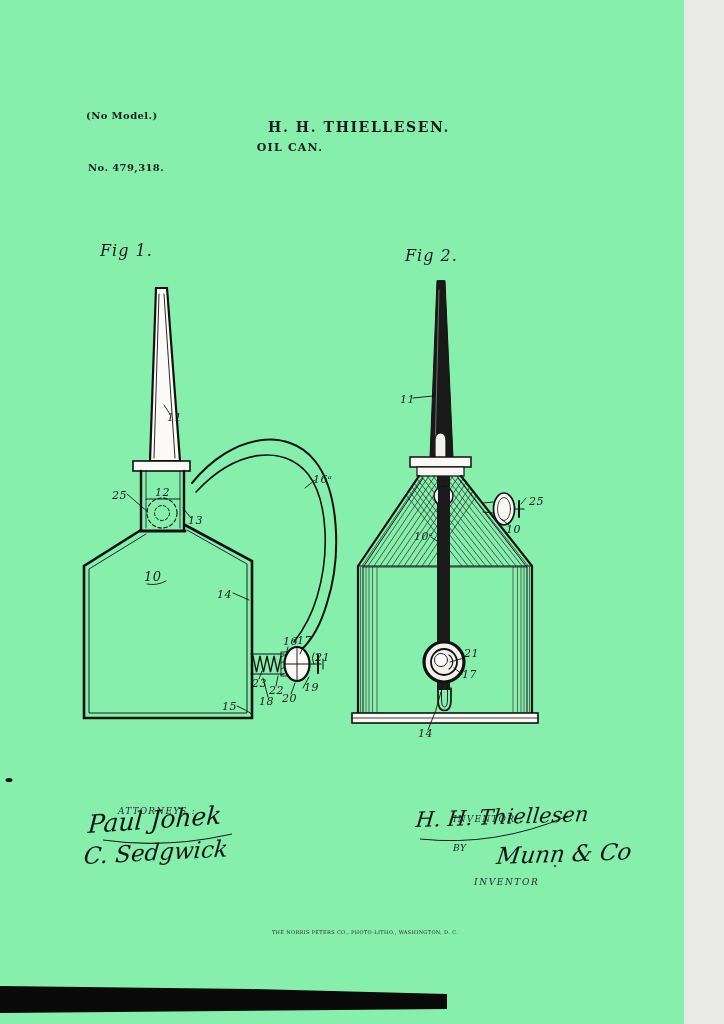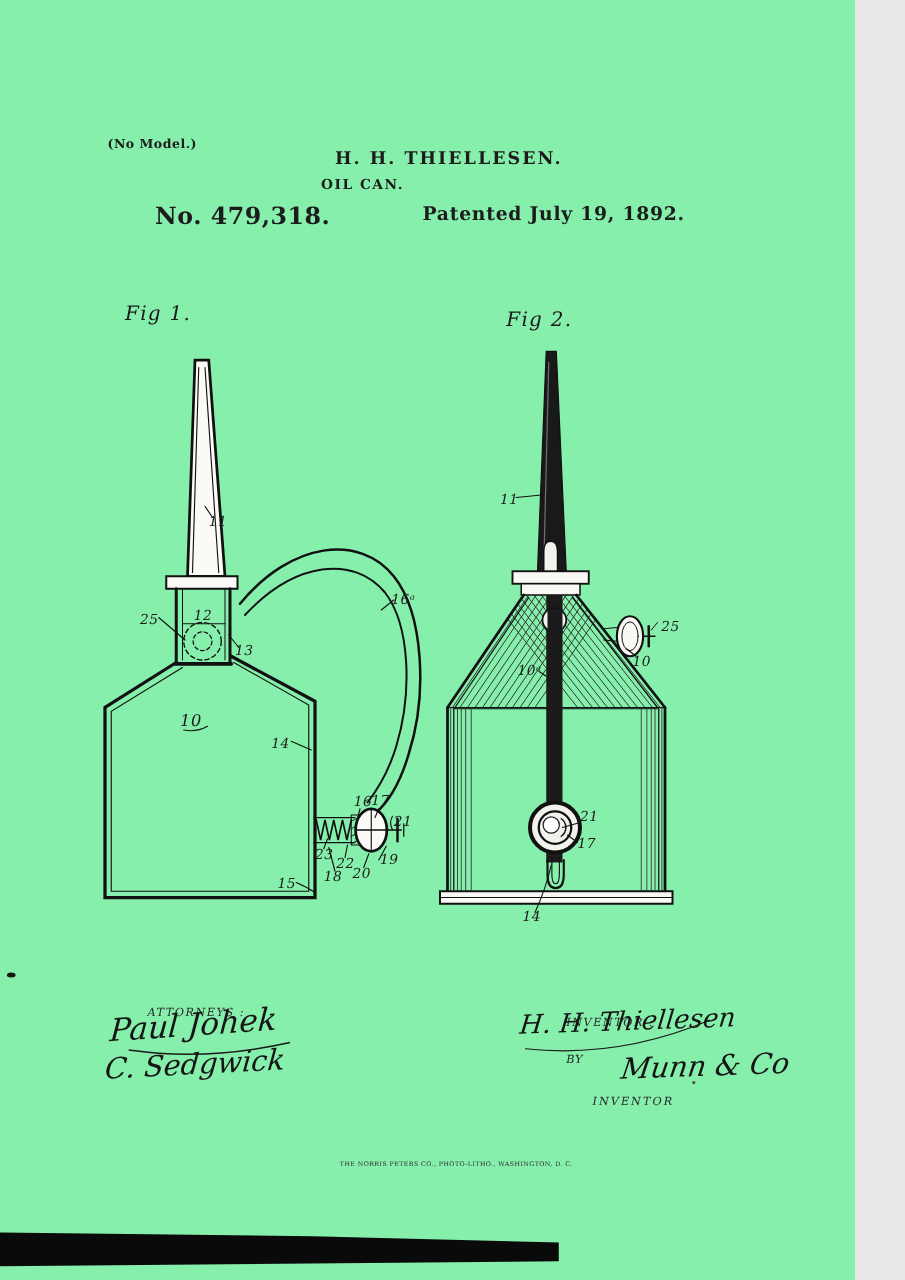--- a/index.html
+++ b/index.html
@@ -2,21 +2,21 @@
 <html><head>
 <meta charset="utf-8">
 <style>
   html,body{margin:0;padding:0;}
   body{width:724px;height:1024px;position:relative;background:#e9e9e7;font-family:"DejaVu Serif",serif;}
   .page{position:absolute;left:0;top:0;width:684px;height:1024px;background:#86efac;overflow:hidden;}
   .abs{position:absolute;white-space:nowrap;color:#1c1c1c;}
   .hdr-small{font-size:10px;font-weight:bold;letter-spacing:.4px;}
   .hdr-name{font-size:14px;font-weight:bold;letter-spacing:1.6px;text-align:right;}
   .hdr-title{font-size:11px;font-weight:bold;letter-spacing:1.2px;text-align:center;}
-  .hdr-num{font-size:19px;font-weight:bold;letter-spacing:.4px;margin-left:36px;}
+  .hdr-num{font-size:10px;font-weight:bold;letter-spacing:.4px;}
   .hdr-date{font-size:15px;font-weight:bold;letter-spacing:.6px;}
   .cap{font-size:9px;font-style:italic;letter-spacing:1.2px;color:#2a2a2a;}
   .sig{font-style:italic;color:#151515;transform-origin:left center;}
   .sig-w1{font-size:25px;transform:rotate(-4deg) skewX(-8deg);}
   .sig-w2{font-size:23px;transform:rotate(-3deg) skewX(-8deg);}
   .sig-inv{font-size:21px;transform:rotate(-2deg) skewX(-8deg);}
   .sig-att{font-size:23px;transform:rotate(-2deg) skewX(-10deg);}
   .by{font-size:9px;font-style:italic;letter-spacing:.5px;}
   .imprint{font-size:5px;letter-spacing:.35px;color:#2e2e2e;text-align:center;}
   svg text{font-family:"DejaVu Serif",serif;font-style:italic;fill:#1a1a1a;}
@@ -26,21 +26,20 @@
 </style>
 </head>
 <body>
 
 <div class="page">
 
   <div class="abs hdr-small" style="left:86px;top:110px;">(No Model.)</div>
   <div class="abs hdr-name" style="left:130px;top:119px;width:320px;">H. H. THIELLESEN.</div>
   <div class="abs hdr-title" style="left:130px;top:141px;width:320px;">OIL CAN.</div>
   <div class="abs hdr-num" style="left:88px;top:162px;">No. 479,318.</div>
-  <div class="abs hdr-date" style="left:338px;top:162px;">Patented July 19, 1892.</div>
 
   <svg width="724" height="1024" viewBox="0 0 724 1024" style="position:absolute;left:0;top:0;">
 
     <g stroke-linecap="round">
       <text class="figlabel" x="100" y="256">Fig 1.</text>
 
       <path d="M156,288 L150,461 L180,461 L167,288 Z" fill="#fbfaf7" stroke="#111" stroke-width="2.2"></path>
       <path d="M159,294 L154,458 M164,294 L175,458" stroke="#111" stroke-width="0.9" fill="none"></path>
 
       <rect x="133" y="461" width="57" height="10" fill="#fbfaf7" stroke="#111" stroke-width="1.6"></rect>

